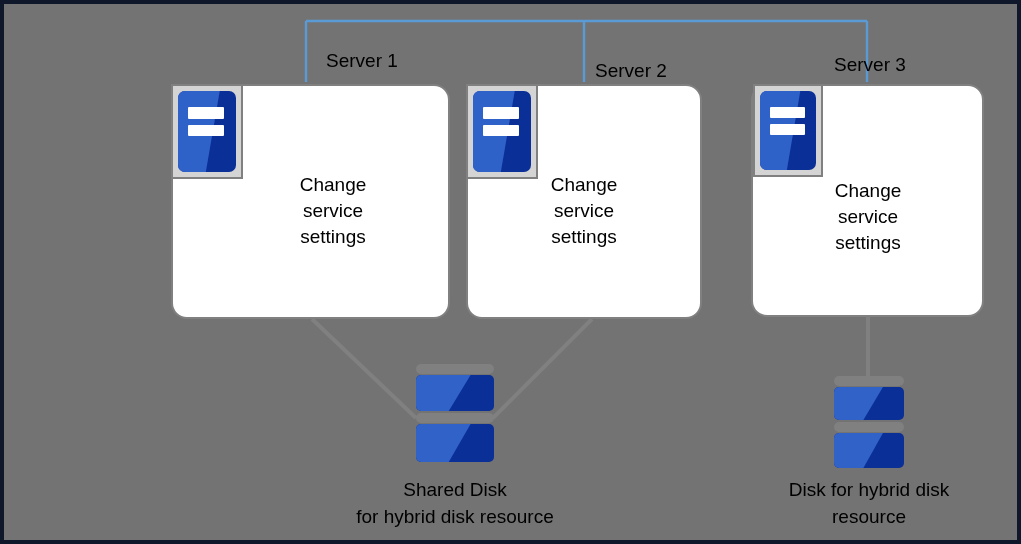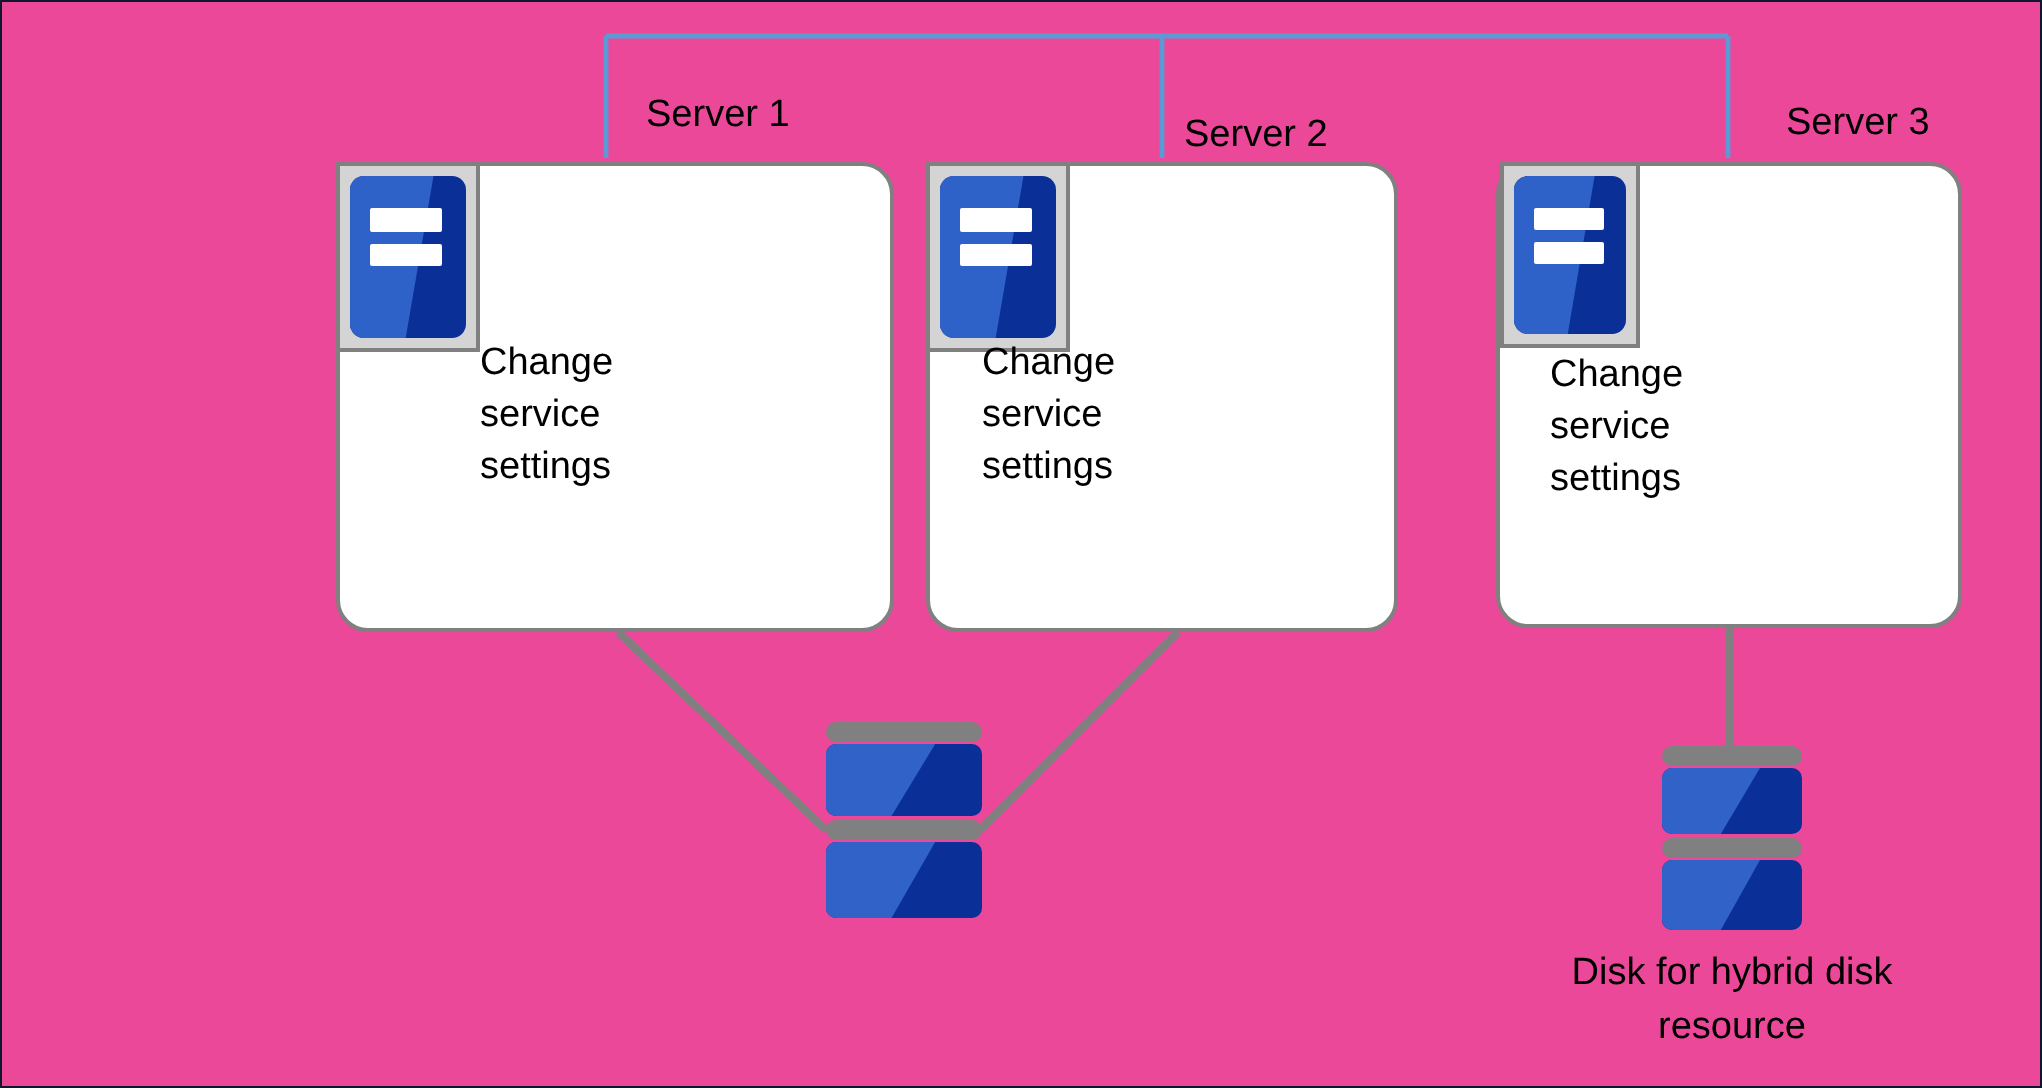--- a/index.html
+++ b/index.html
@@ -7,22 +7,22 @@
     padding: 0;
     background: #ffffff;
   }
   body {
     font-family: "Liberation Sans", sans-serif;
   }
   #canvas {
     position: relative;
     width: 1021px;
     height: 544px;
-    background: #ec4899;
-    border: 1px solid #0f172a;
+    background: #737373;
+    border: 4px solid #0f172a;
     box-sizing: border-box;
     overflow: hidden;
   }
   .svg-layer {
     position: absolute;
     left: 0;
     top: 0;
     width: 1021px;
     height: 544px;
   }
@@ -39,21 +39,21 @@
     position: absolute;
     background: #ffffff;
     border: 2.5px solid #808080;
     border-radius: 16px;
     box-sizing: border-box;
   }
   .server-body-label {
     position: absolute;
     font-size: 19px;
     color: #000000;
-    text-align: left;
+    text-align: center;
     line-height: 26px;
     white-space: pre-line;
   }
   
   .server-icon {
     position: absolute;
     background: #d4d4d4;
     border: 2.5px solid #808080;
     box-sizing: border-box;
     padding: 5px;
@@ -127,21 +127,21 @@
 
     <g stroke="#808080" stroke-width="4" fill="none" stroke-linecap="butt">
       <line x1="308" y1="315" x2="412" y2="414"></line>
       <line x1="588" y1="315" x2="489" y2="414"></line>
       <line x1="864" y1="313" x2="864" y2="374"></line>
     </g>
   </svg>
 
   <div class="bracket-label" style="left:322px; top:47px;">Server 1</div>
   <div class="bracket-label" style="left:591px; top:57px;">Server 2</div>
-  <div class="bracket-label" style="left:892px; top:51px;">Server 3</div>
+  <div class="bracket-label" style="left:830px; top:51px;">Server 3</div>
 
   <div class="server-box" style="left:167px; top:80px; width:279px; height:235px;"></div>
   <div class="server-icon" style="left:167px; top:80px; width:72px; height:95px;">
     <div class="server-icon-inner">
       <div class="server-icon-lightwedge"></div>
       <div class="server-icon-bar" style="left:18%; top:20%; width:62%; height:14%;"></div>
       <div class="server-icon-bar" style="left:18%; top:42%; width:62%; height:14%;"></div>
     </div>
   </div>
   <div class="server-body-label" style="left:239px; top:168px; width:180px;">Change
@@ -175,20 +175,22 @@
   <div class="disk" style="left:412px; top:360px; width:78px; height:102px;">
     <div class="disk-platter" style="top:0px; width:78px; height:10px;"></div>
     <div class="disk-band" style="top:11px; width:78px; height:36px;">
       <div class="disk-band-lightwedge"></div>
     </div>
     <div class="disk-platter" style="top:49px; width:78px; height:10px;"></div>
     <div class="disk-band" style="top:60px; width:78px; height:38px;">
       <div class="disk-band-lightwedge"></div>
     </div>
   </div>
+  <div class="disk-caption" style="left:271px; top:472px; width:360px;">Shared Disk
+for hybrid disk resource</div>
 
   <div class="disk" style="left:830px; top:372px; width:70px; height:92px;">
     <div class="disk-platter" style="top:0px; width:70px; height:10px;"></div>
     <div class="disk-band" style="top:11px; width:70px; height:33px;">
       <div class="disk-band-lightwedge"></div>
     </div>
     <div class="disk-platter" style="top:46px; width:70px; height:10px;"></div>
     <div class="disk-band" style="top:57px; width:70px; height:35px;">
       <div class="disk-band-lightwedge"></div>
     </div>

